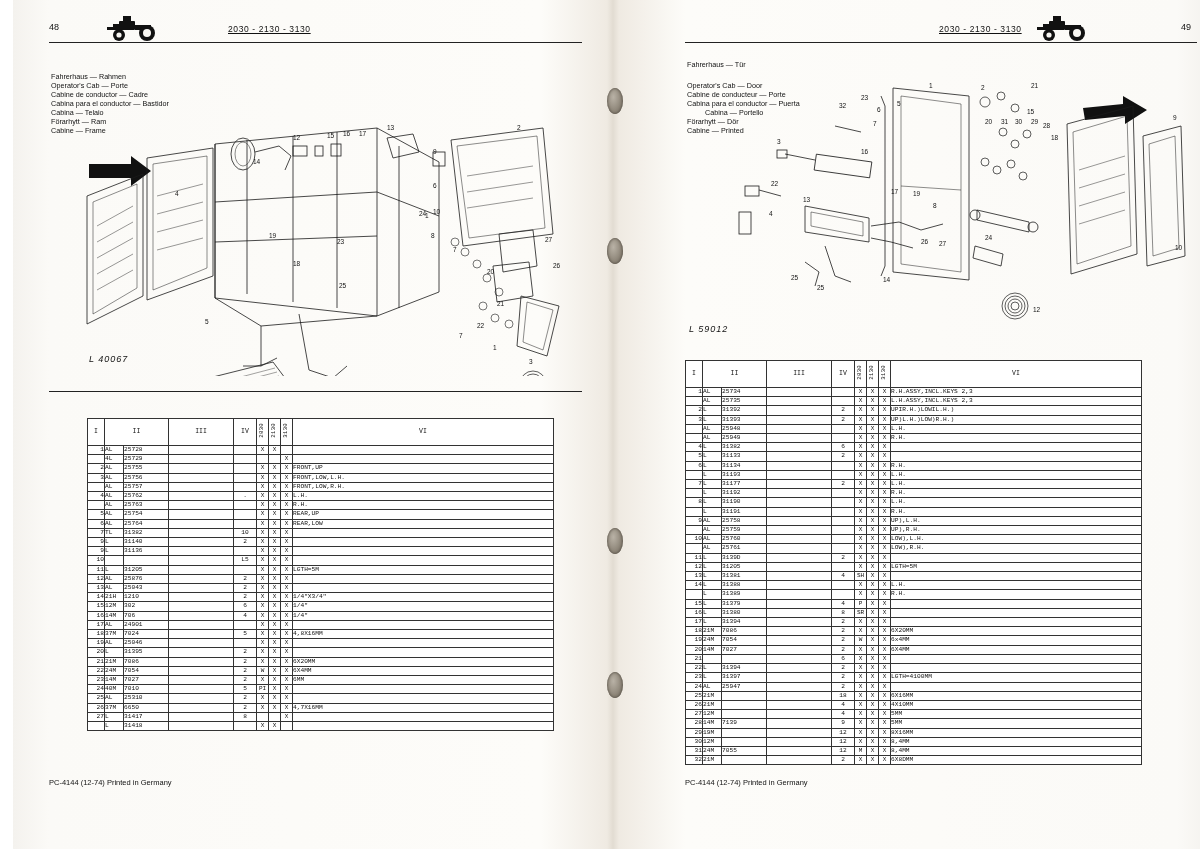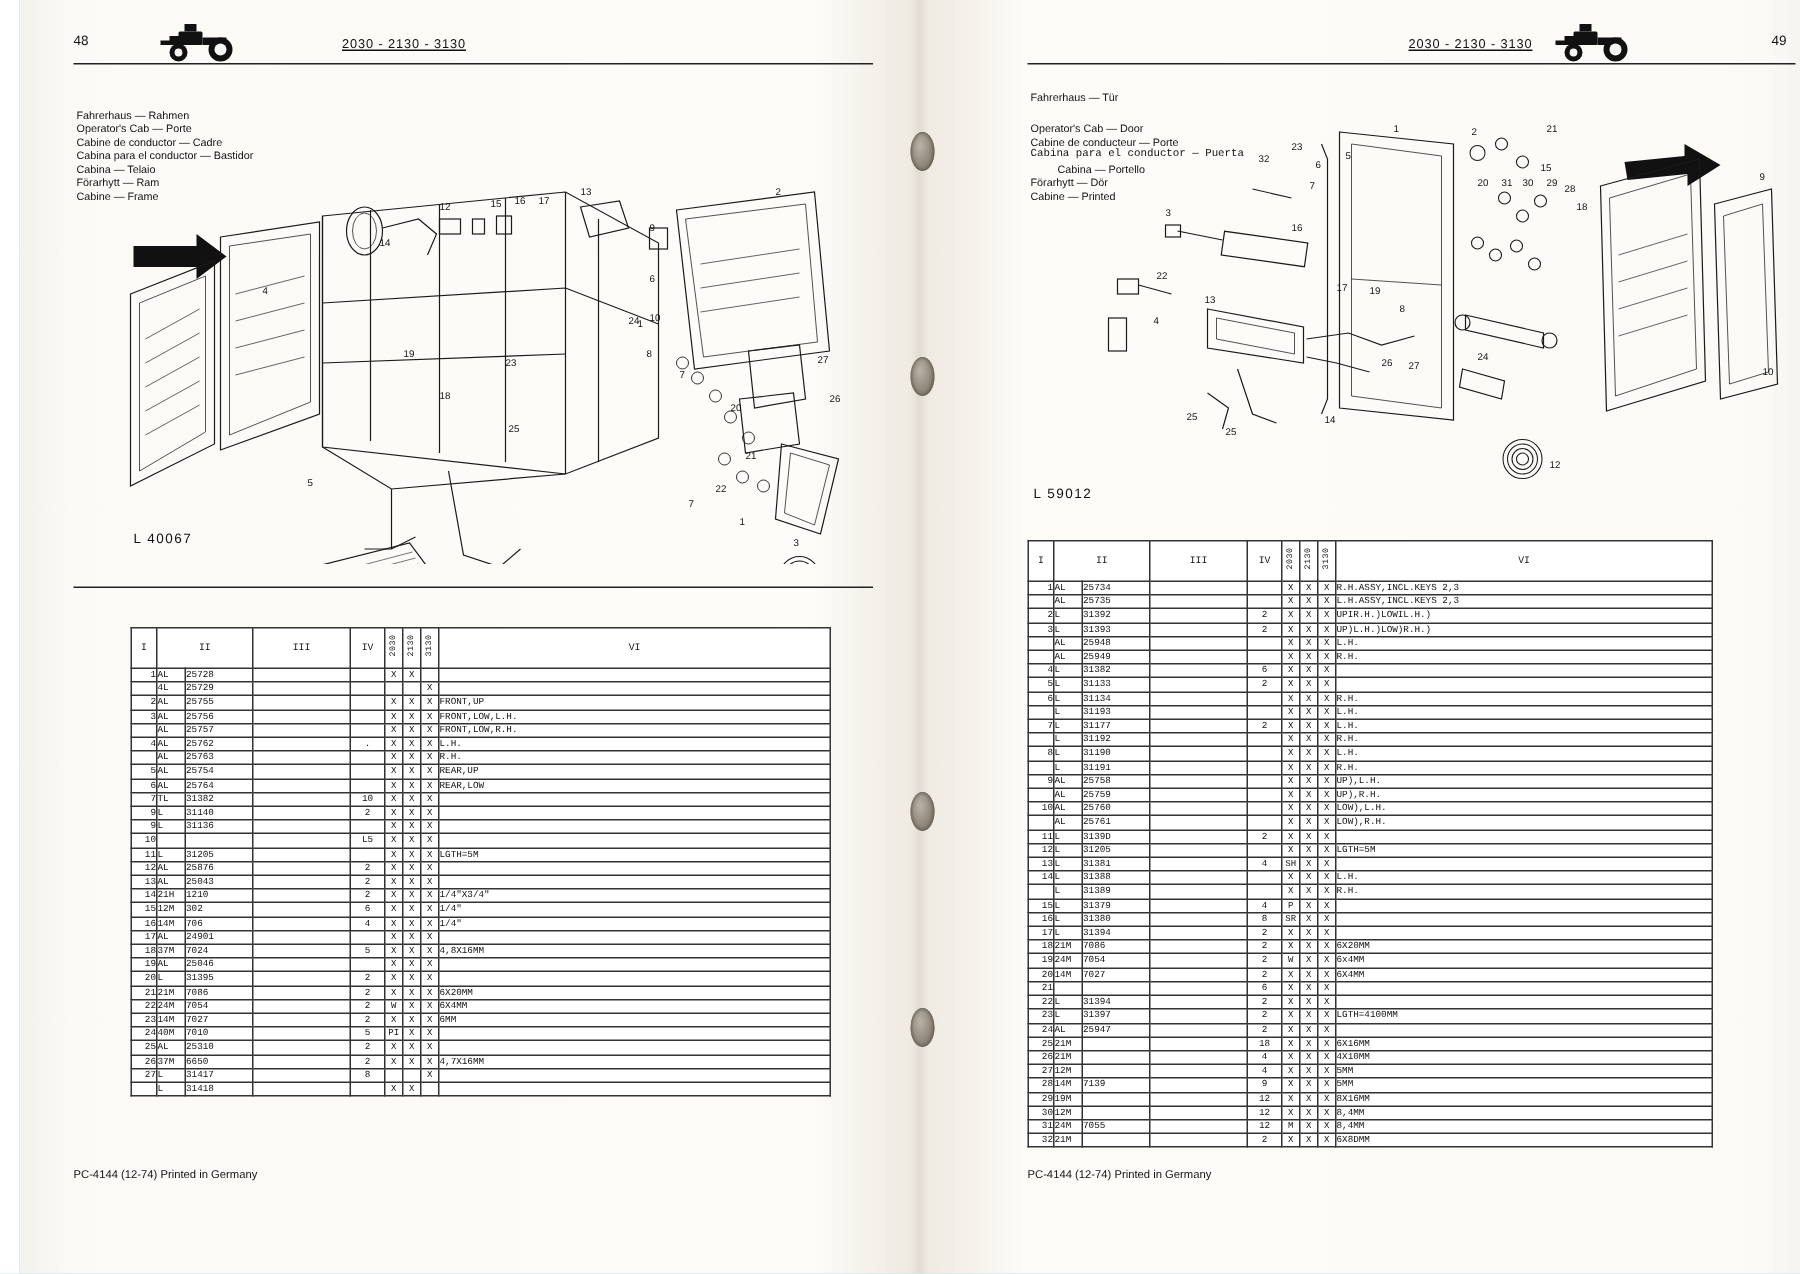--- a/index.html
+++ b/index.html
@@ -21,21 +21,21 @@
   .hole.h4{left:594px;top:672px;}
 
   
   .pg-head{position:relative;height:40px;}
   .pg-num{position:absolute;top:14px;font-size:9px;color:#111;}
   .model-line{position:absolute;top:16px;font-size:8.5px;letter-spacing:.6px;color:#111;text-decoration:underline;}
   .rule{position:absolute;height:1px;background:#222;}
   .tractor{position:absolute;width:66px;height:26px;}
 
   .lang-block{position:absolute;font-size:7.2px;line-height:9.2px;color:#111;white-space:pre;}
-  .figcode{position:absolute;font-size:9px;letter-spacing:1px;color:#111;}
+  .figcode{position:absolute;font-size:9px;letter-spacing:1px;color:#111;font-style:italic;}
 
   .diagram{position:absolute;}
   .footer{position:absolute;font-size:7.5px;color:#111;}
 
   
   table.parts{border-collapse:collapse;font-family:"Liberation Mono",monospace;font-size:6.2px;color:#111;}
   table.parts td,table.parts th{border:.5px solid #333;padding:0;height:8.2px;line-height:8.2px;}
   table.parts th{font-size:6.5px;font-weight:normal;text-align:center;height:26px;}
   .c-no{width:16px;text-align:right;padding-right:2px;}
   .c-pref{width:18px;text-align:left;padding-left:2px;}
@@ -589,21 +589,21 @@
         <circle cx="48" cy="17" r="4" fill="#f8f6f2"></circle>
         <circle cx="20" cy="19" r="2.6" fill="#f8f6f2"></circle>
       </svg>
       <div class="pg-num" style="left:500px;">49</div>
       <div class="rule" style="left:4px;top:34px;width:512px;"></div>
     </div>
 
     <div class="lang-block" style="left:6px;top:52px;"><span>Fahrerhaus — Tür</span></div>
     <div class="lang-block" style="left:6px;top:73px;"><span>Operator's Cab — Door</span></div>
     <div class="lang-block" style="left:6px;top:82px;"><span>Cabine de conducteur — Porte</span></div>
-    <div class="lang-block" style="left:6px;top:91px;font-family:Liberation Mono, monospace;"><span>Cabina para el conductor — Puerta</span></div>
+    <div class="lang-block" style="left:6px;top:91px;"><span>Cabina para el conductor — Puerta</span></div>
     <div class="lang-block" style="left:24px;top:100px;text-align:center;"><span>Cabina — Portello</span></div>
     <div class="lang-block" style="left:6px;top:109px;"><span>Förarhytt — Dör</span></div>
     <div class="lang-block" style="left:6px;top:118px;"><span>Cabine — Printed</span></div>
 
     <svg class="diagram" style="left:4px;top:58px;width:512px;height:260px;" viewBox="0 0 512 260">
       <g fill="none" stroke="#1a1a1a" stroke-width="0.8">
 
         <polygon points="398,42 438,38 438,30 462,44 440,58 440,50 400,54" fill="#111" stroke="none"></polygon>
 
         <polygon points="208,22 284,30 284,214 208,206"></polygon>

